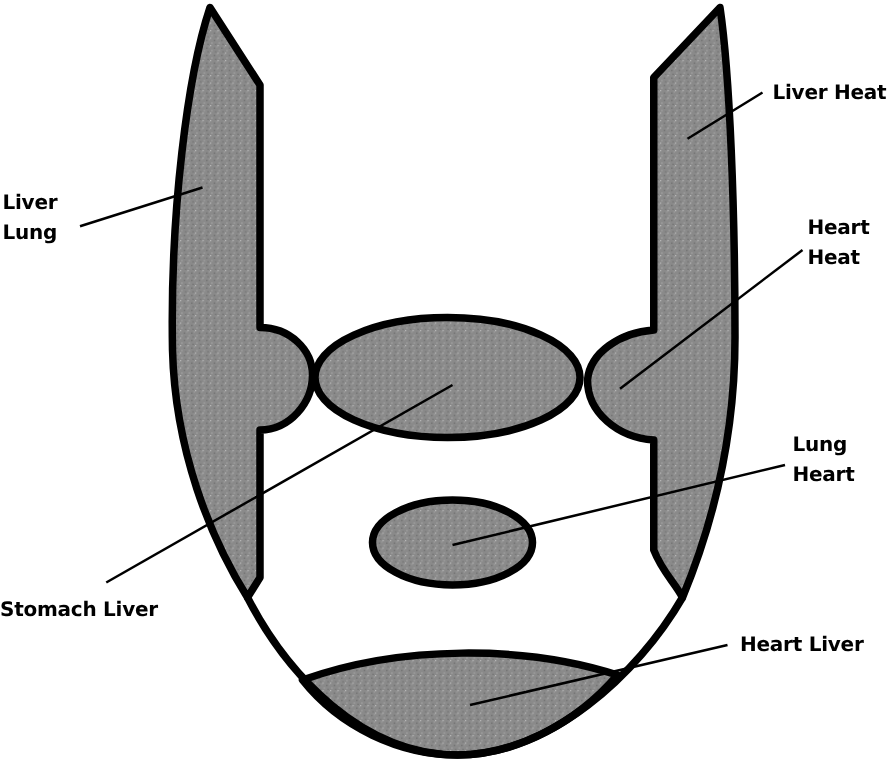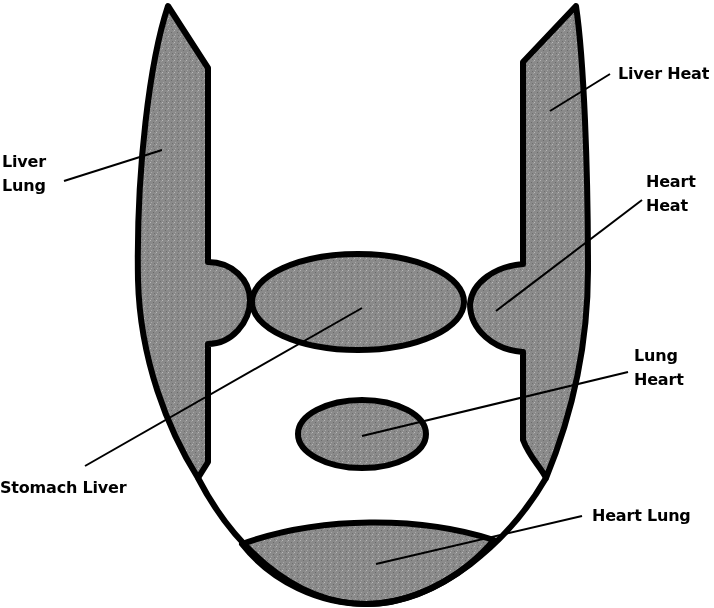--- a/index.html
+++ b/index.html
@@ -96,13 +96,13 @@
 </svg>
 
 <div class="label" style="left:2px; top:150px;">Liver
 Lung</div>
 <div class="label" style="left:618px; top:62px;">Liver Heat</div>
 <div class="label" style="left:646px; top:170px;">Heart
 Heat</div>
 <div class="label" style="left:634px; top:344px;">Lung
 Heart</div>
 <div class="label" style="left:0px; top:476px;">Stomach Liver</div>
-<div class="label" style="left:592px; top:504px;">Heart Lung</div>
+<div class="label" style="left:592px; top:504px;">Heart Liver</div>
 
 </body></html>

